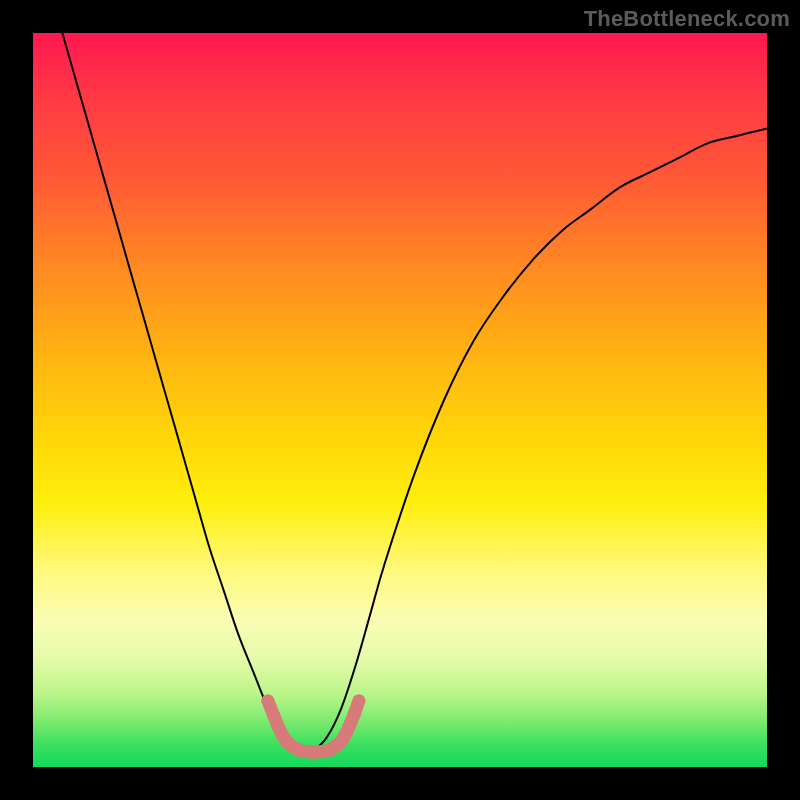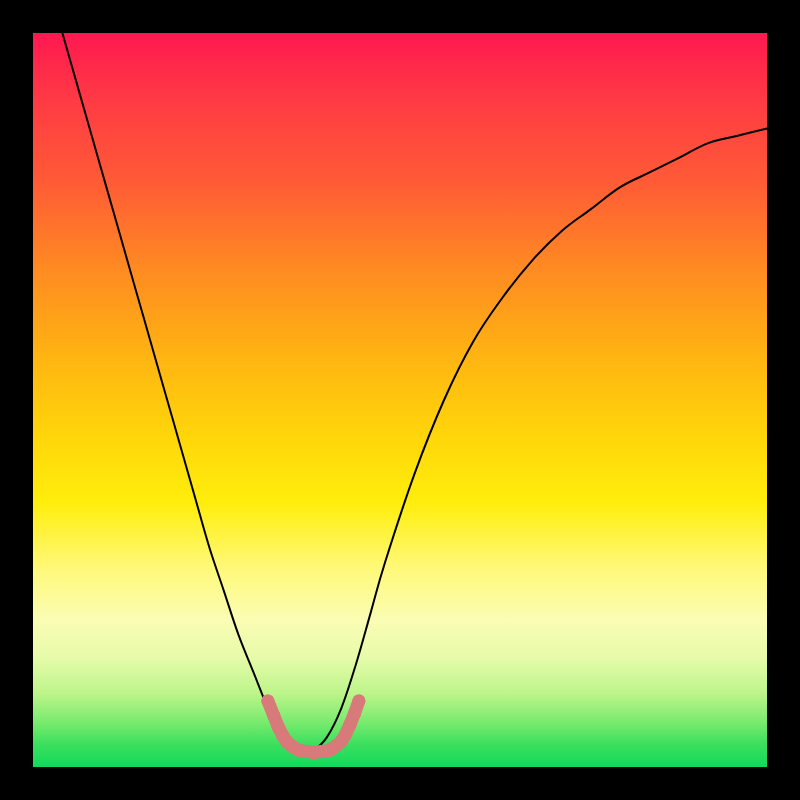--- a/index.html
+++ b/index.html
@@ -47,20 +47,21 @@
     position: absolute;
     left: 0; top: 0;
     width: 734px; height: 734px;
     overflow: visible;
   }
 </style>
 </head>
 <body>
 
 <div class="container">
+  <div class="watermark">TheBottleneck.com</div>
   <div class="plot-area">
     <svg class="curves" viewBox="0 0 734 734" preserveAspectRatio="none">
       <g id="svg-content">
           <path d="M 29.36 0.00 C 32.00 9.25, 38.76 32.88, 44.04 51.38 C 49.32 69.88, 53.44 84.26, 58.72 102.76 C 64.00 121.26, 68.12 135.64, 73.40 154.14 C 78.68 172.64, 82.80 187.02, 88.08 205.52 C 93.36 224.02, 97.48 238.40, 102.76 256.90 C 108.04 275.40, 112.16 289.78, 117.44 308.28 C 122.72 326.78, 126.84 341.16, 132.12 359.66 C 137.40 378.16, 141.52 392.54, 146.80 411.04 C 152.08 429.54, 156.20 443.92, 161.48 462.42 C 166.76 480.92, 170.88 496.62, 176.16 513.80 C 181.44 530.98, 185.56 541.99, 190.84 557.84 C 196.12 573.69, 200.24 587.35, 205.52 601.88 C 210.80 616.41, 214.92 625.37, 220.20 638.58 C 225.48 651.79, 230.92 666.03, 234.88 675.28 C 238.84 684.53, 239.58 686.00, 242.22 689.96 C 244.86 693.92, 246.92 694.66, 249.56 697.30 C 252.20 699.94, 254.26 702.00, 256.90 704.64 C 259.54 707.28, 261.60 710.00, 264.24 711.98 C 266.88 713.96, 268.94 714.33, 271.58 715.65 C 274.22 716.97, 277.60 718.66, 278.92 719.32" fill="none" stroke="#000000" stroke-width="2" stroke-linecap="round"></path>
           <path d="M 278.92 719.32 C 281.56 716.68, 288.32 712.57, 293.60 704.64 C 298.88 696.71, 303.00 688.49, 308.28 675.28 C 313.56 662.07, 317.68 648.42, 322.96 631.24 C 328.24 614.06, 332.36 598.36, 337.64 579.86 C 342.92 561.36, 344.39 553.58, 352.32 528.48 C 360.25 503.38, 371.11 469.47, 381.68 440.40 C 392.25 411.33, 400.47 390.78, 411.04 367.00 C 421.61 343.22, 429.83 326.78, 440.40 308.28 C 450.97 289.78, 459.19 278.77, 469.76 264.24 C 480.33 249.71, 488.55 239.43, 499.12 227.54 C 509.69 215.65, 517.91 207.43, 528.48 198.18 C 539.05 188.93, 547.27 184.09, 557.84 176.16 C 568.41 168.23, 576.63 160.75, 587.20 154.14 C 597.77 147.53, 605.99 144.74, 616.56 139.46 C 627.13 134.18, 635.35 130.06, 645.92 124.78 C 656.49 119.50, 664.71 114.06, 675.28 110.10 C 685.85 106.14, 694.07 105.40, 704.64 102.76 C 715.21 100.12, 728.72 96.74, 734.00 95.42" fill="none" stroke="#000000" stroke-width="2" stroke-linecap="round"></path>
           <line x1="234.88" y1="667.94" x2="240.75" y2="682.62" stroke="#d87a7a" stroke-width="13" stroke-linecap="round"></line>
           <line x1="240.75" y1="682.62" x2="245.16" y2="693.63" stroke="#d87a7a" stroke-width="13" stroke-linecap="round"></line>
           <line x1="245.16" y1="693.63" x2="249.56" y2="702.44" stroke="#d87a7a" stroke-width="13" stroke-linecap="round"></line>
           <line x1="249.56" y1="702.44" x2="253.96" y2="709.04" stroke="#d87a7a" stroke-width="13" stroke-linecap="round"></line>
           <line x1="253.96" y1="709.04" x2="259.10" y2="713.45" stroke="#d87a7a" stroke-width="13" stroke-linecap="round"></line>

